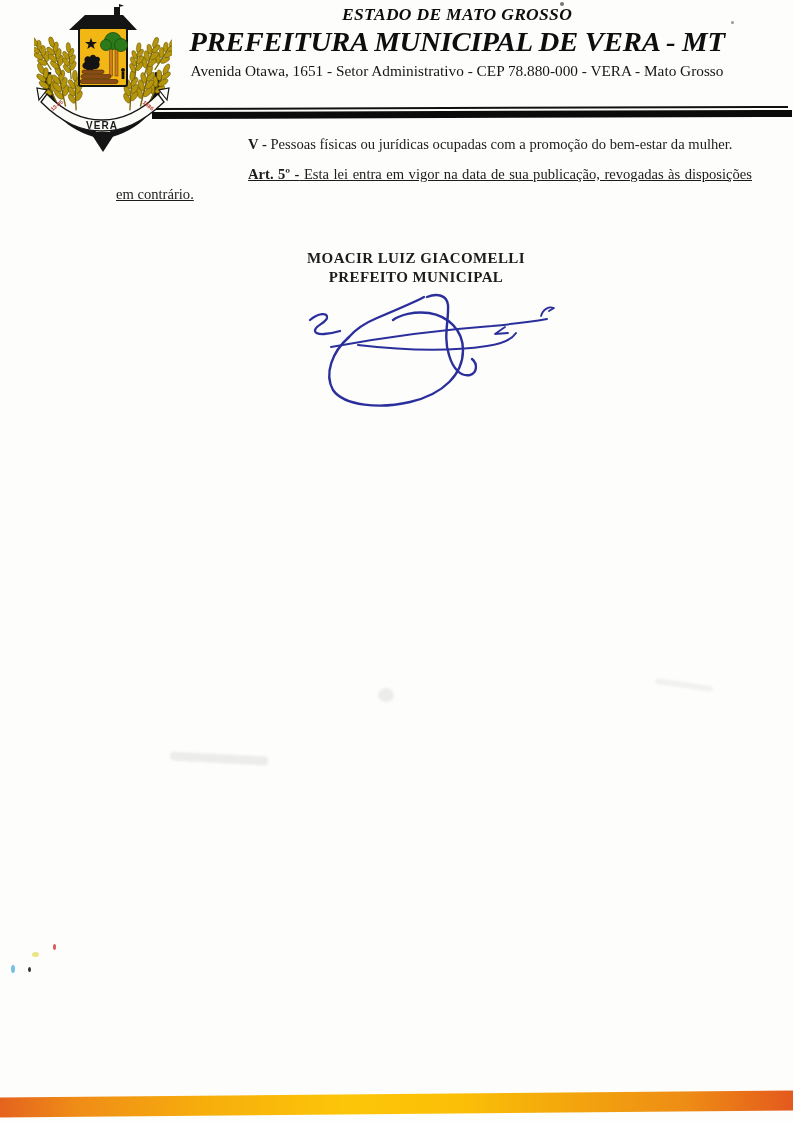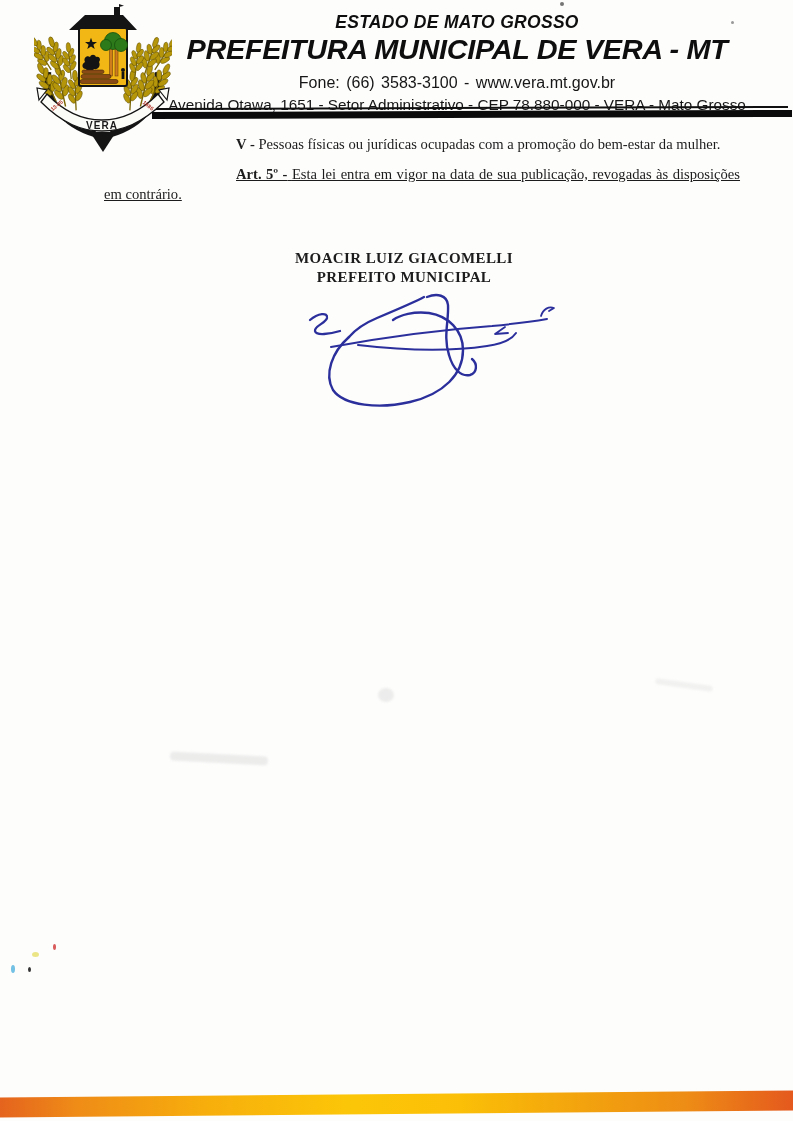--- a/index.html
+++ b/index.html
@@ -2,35 +2,35 @@
 <html style="--paper: #fdfdfc; --ink: #1c1c1c; --signature_ink: #2b2f9c; --bar_left: #e4611e; --bar_mid: #fcc608; --bar_right: #e4571e; --logo_shield: #f2b714; --logo_wheat: #b5950a; --logo_tree: #2c7a1a; --logo_dates: #b23527;"><head>
 <meta charset="utf-8">
 <style>
   html,body { margin:0; padding:0; background:#9a9a9a; }
   .page {
     position:relative; width:793px; height:1121px; margin:0 auto;
     background:var(--paper,#fdfdfc); overflow:hidden;
     font-family:"Liberation Serif", serif; color:var(--ink,#1c1c1c);
   }
   
-  .hdr-text { position:absolute; left:150px; top:12px; width:614px; text-align:center;
-              font-family:Liberation Sans, sans-serif; color:#0e0e0e; }
+  .hdr-text { position:absolute; left:150px; top:4px; width:614px; text-align:center;
+              font-family:Liberation Serif, serif; color:#0e0e0e; }
   .hdr-state { font-size:17.5px; font-weight:bold; font-style:italic; letter-spacing:.3px; }
   .hdr-title { font-size:28px; font-weight:bold; font-style:italic; letter-spacing:-.3px;
                margin-top:1px; transform:scaleX(1.03); white-space:nowrap; }
   .hdr-phone { font-size:16px; margin-top:8px; word-spacing:2px; color:#161616; }
   .hdr-addr  { font-size:15.3px; margin-top:4px; color:#161616; white-space:nowrap; }
   .rule-thin  { position:absolute; left:156px; right:5px; top:107px; height:2px; background:#101010;
                 transform:rotate(-0.2deg); }
   .rule-thick { position:absolute; left:152px; right:1px; top:110.5px; height:7px; background:#0b0b0b;
                 transform:rotate(-0.2deg); }
   .logo { position:absolute; left:34px; top:4px; width:138px; height:150px; }
   .logo text { font-family:"Liberation Sans", sans-serif; }
   
-  .bodytext { position:absolute; left:104px; top:134px; width:636px;
+  .bodytext { position:absolute; left:116px; top:134px; width:636px;
               font-size:14.6px; line-height:20px; text-align:justify; }
   .bodytext p { margin:0; }
   .indent { text-indent:132px; }
   .lead { font-weight:bold; }
   .p2 { margin-top:10px !important;text-decoration:underline; }
   .p3 { margin-top:22px !important; font-weight:bold; letter-spacing:.1px; width:630px; }
   .signblock { margin-top:45px; width:636px; text-align:center; transform:translateX(-18px);
                font-weight:bold; font-size:15px; line-height:18.5px; letter-spacing:.4px; }
   
   .sig { position:absolute; left:270px; top:285px; width:300px; height:130px; }
@@ -131,21 +131,20 @@
       <path d="M132,96 L124,86 L134,84 Z" fill="#fbfbf8" stroke="#141414" stroke-width="1.2"></path>
       <path d="M6,98 C28,120 47,127 67,127 C87,127 106,120 129,98 L123,90 C104,109 86,116 67,116 C48,116 30,109 12,90 Z" fill="#fbfbf8" stroke="#141414" stroke-width="1.3"></path>
       <text x="67" y="125" text-anchor="middle" font-size="10" font-weight="bold" letter-spacing="1" fill="#1a1a1a">VERA</text>
       <text x="23" y="103" text-anchor="middle" font-size="5.5" font-weight="bold" fill="#b23527" transform="rotate(-38 23 103)">13-05</text>
       <text x="112" y="103" text-anchor="middle" font-size="5.5" font-weight="bold" fill="#b23527" transform="rotate(38 112 103)">1986</text>
     </svg>
 
     <div class="hdr-text">
       <div class="hdr-state">ESTADO DE MATO GROSSO</div>
       <div class="hdr-title">PREFEITURA MUNICIPAL DE VERA - MT</div>
-      <div class="hdr-phone">Fone: (66) 3583-3100 - www.vera.mt.gov.br</div>
       <div class="hdr-addr">Avenida Otawa, 1651 - Setor Administrativo - CEP 78.880-000 - VERA - Mato Grosso</div>
     </div>
     <div class="rule-thin"></div>
     <div class="rule-thick"></div>
   </div>
 
   <div class="bodytext">
     <p class="indent"><span class="lead">V -</span>  <span>Pessoas físicas ou jurídicas ocupadas com a promoção do bem-estar da mulher.</span></p>
 
     <p class="indent p2"><span class="lead">Art. 5º -</span> <span>Esta lei entra em vigor na data de sua publicação, revogadas às disposições em contrário.</span></p>

